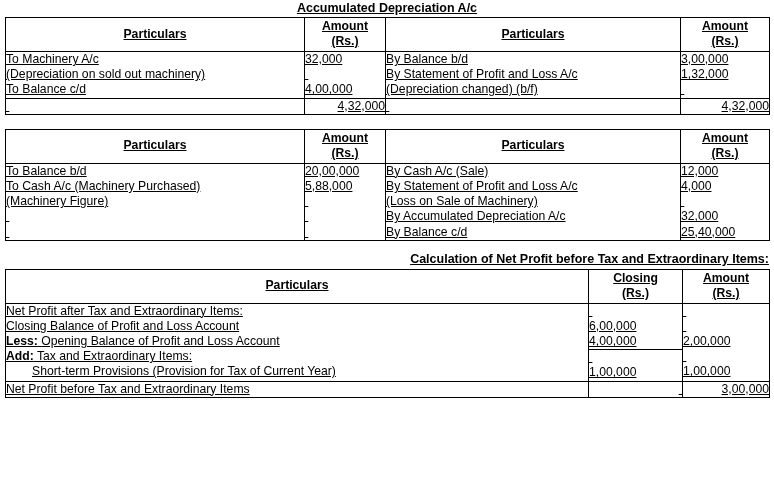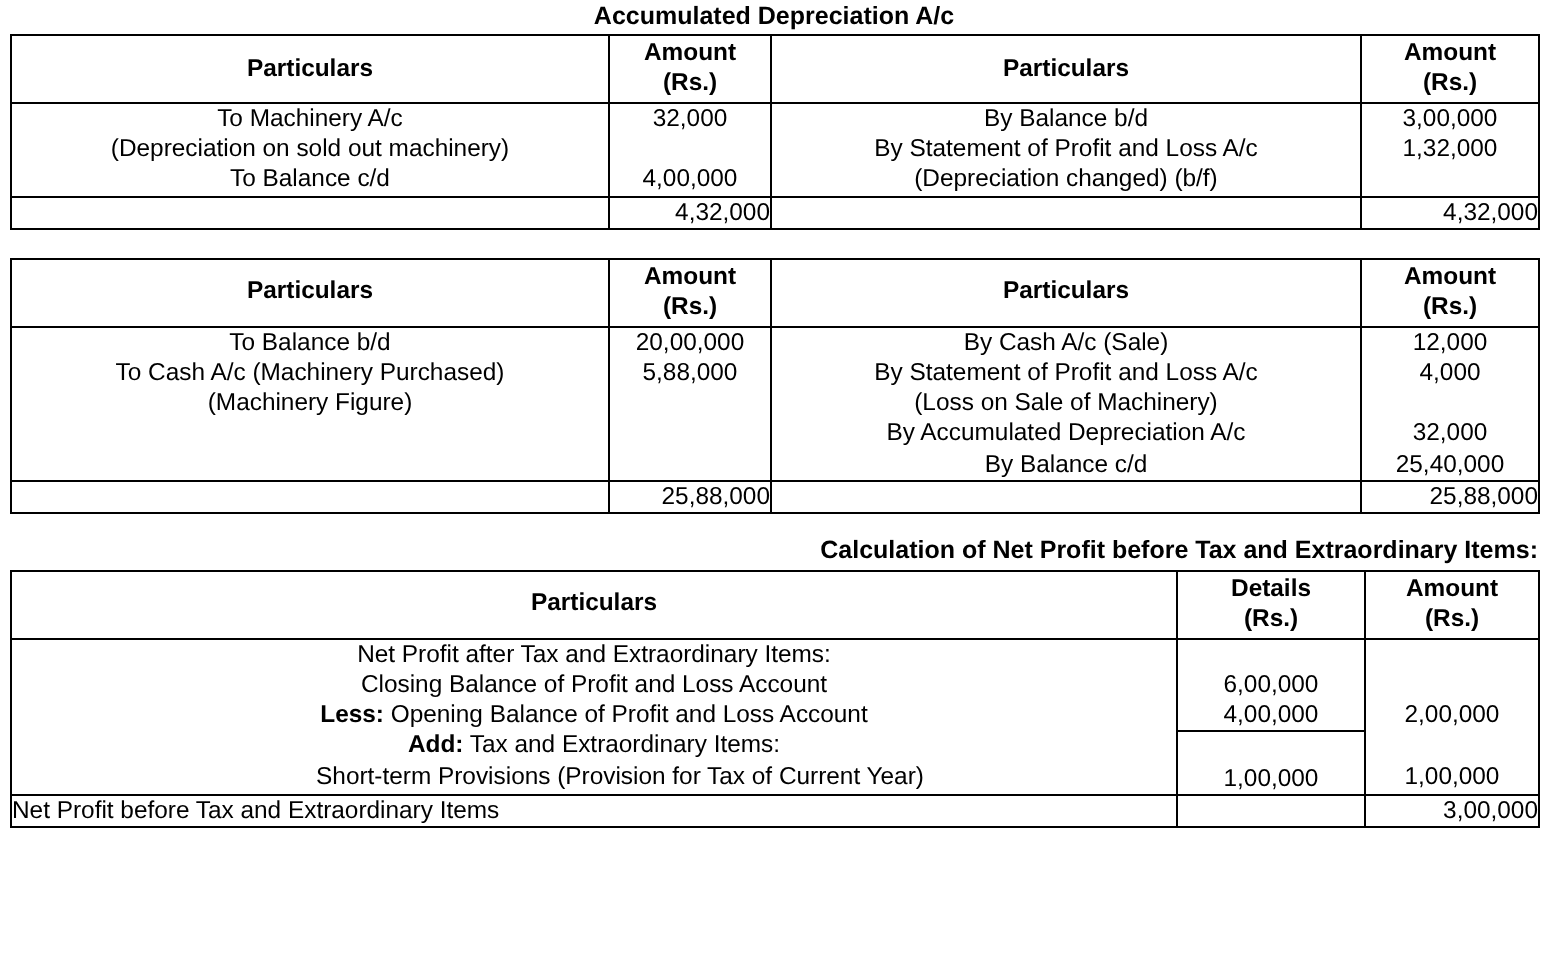--- a/index.html
+++ b/index.html
@@ -14,20 +14,21 @@
     font-family: "Liberation Sans", sans-serif;
     color: #000000;
     -webkit-font-smoothing: none;
   }
   .page {
     position: relative;
     width: 774px;
     height: 486px;
     box-sizing: border-box;
     padding: 0 5px;
+    text-decoration: underline;
   }
   .acct-title {
     text-align: center;
     font-weight: bold;
     font-size: 12.5px;
     line-height: 15px;
     padding: 1px 0 1px 0;
   }
   .section-title {
     text-align: right;
@@ -62,24 +63,24 @@
   .cell-lines .ln {
     line-height: 15.2px;
     height: 15.2px;
     white-space: nowrap;
     overflow: hidden;
   }
   .num {
     text-align: right;
   }
   .num .ln {
-    text-align: center;
+    text-align: left;
   }
   .txt {
-    text-align: center;
+    text-align: left;
   }
   .bold {
     font-weight: bold;
     margin-top: 45px;
   }
   .totalrow td {
     line-height: 15.2px;
     height: 15.2px;
   }
   .spacer {
@@ -216,44 +217,38 @@
           <div class="ln">By Balance c/d</div>
         </td>
         <td class="cell-lines num">
           <div class="ln">12,000</div>
           <div class="ln">4,000</div>
           <div class="ln">&nbsp;</div>
           <div class="ln">32,000</div>
           <div class="ln">25,40,000</div>
         </td>
       </tr>
-      <tr class="totalrow">
-        <td class="cell-lines">&nbsp;</td>
-        <td class="cell-lines num bold">25,88,000</td>
-        <td class="cell-lines">&nbsp;</td>
-        <td class="cell-lines num bold">25,88,000</td>
-      </tr>
     </tbody>
   </table>
 
   <div class="spacer-sm"></div>
 
   <div class="section-title">Calculation of Net Profit before Tax and Extraordinary Items:</div>
 
   <table class="ledger">
     <colgroup>
       <col class="c-part-w">
         <col class="c-det">
         <col class="c-amt-w">
     </colgroup>
     <thead>
       <tr>
         <th>Particulars</th>
         <th>
-          <span class="hdr-sub">Details</span>
+          <span class="hdr-sub">Closing</span>
           <span class="hdr-sub">(Rs.)</span>
         </th>
         <th>
           <span class="hdr-sub">Amount</span>
           <span class="hdr-sub">(Rs.)</span>
         </th>
       </tr>
     </thead>
     <tbody>
       <tr>

